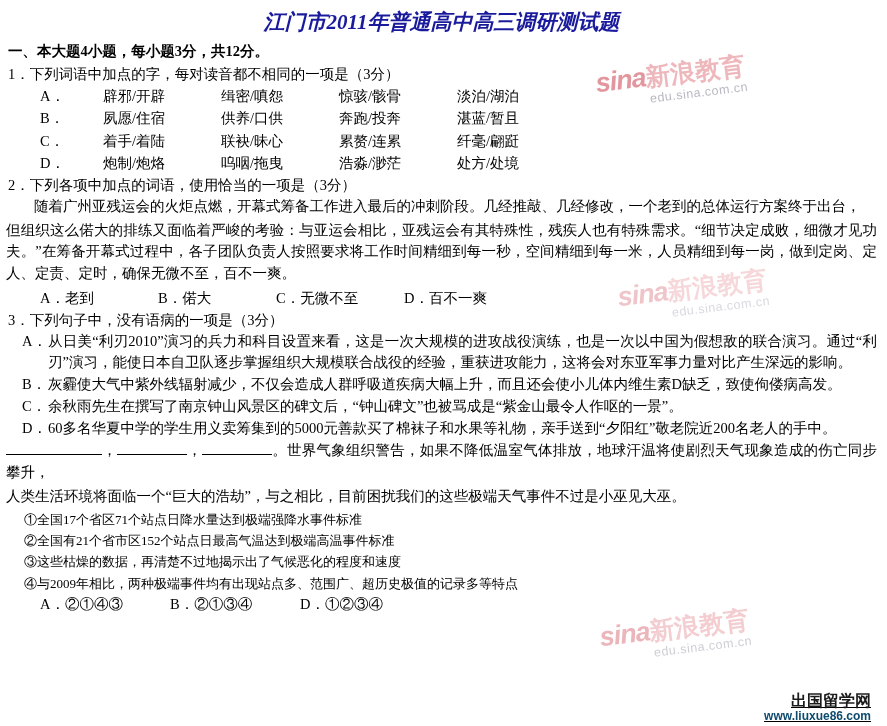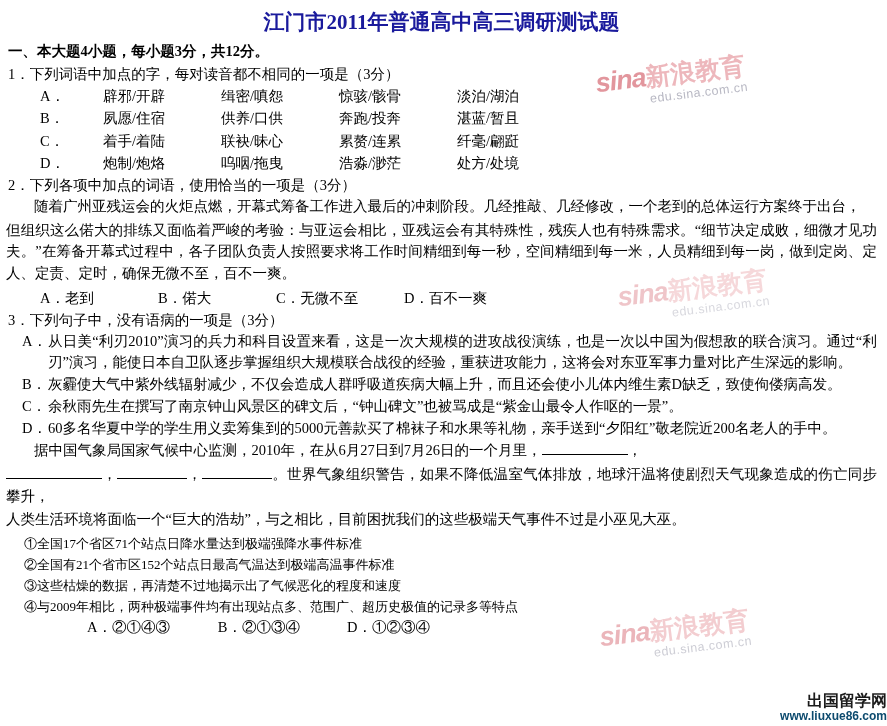--- a/index.html
+++ b/index.html
@@ -23,20 +23,21 @@
     padding: 6px 10px 0 6px;
   }
   .title {
     text-align: center;
     font-size: 21px;
     font-weight: bold;
     color: #1a1a9c;
     margin: 2px 0 6px 0;
     letter-spacing: 0px;
     font-family: "Liberation Serif", "DejaVu Serif", serif;
+    font-style: italic;
   }
   .sec-head {
     font-size: 14.5px;
     font-weight: bold;
     margin: 0 0 3px 2px;
   }
   .q {
     font-size: 14.5px;
     margin: 0 0 1px 2px;
     line-height: 1.38;
@@ -99,21 +100,20 @@
     margin-left: 18px;
   }
   .ans-row {
     display: flex;
     font-size: 14.5px;
     margin-left: 34px;
     line-height: 1.5;
   }
   .ans-row .it {
     flex: 0 0 130px;
-    text-align: right;
   }
   .blank {
     display: inline-block;
     border-bottom: 1px solid #000;
     width: 86px;
     vertical-align: baseline;
   }
   .blank.s {
     width: 70px;
   }
@@ -170,24 +170,25 @@
     left: 600px;
     transform: rotate(-7deg);
     opacity: 0.7;
   }
   .wm3 .wm-sub {
     margin-left: 52px;
     margin-top: -2px;
   }
   .corner {
     position: absolute;
-    right: 0;
+    right: 16px;
     bottom: 2px;
     text-align: right;
     line-height: 1.15;
+    text-decoration: underline;
   }
   .corner .t1 {
     font-size: 16px;
     color: #1b1b1b;
     font-weight: bold;
     font-family: "Liberation Sans", sans-serif;
   }
   .corner .t2 {
     font-size: 12px;
     color: #0c4a6e;
@@ -264,23 +265,20 @@
   </div>
   <div class="sub">
     <span class="lab">C．</span>
     <span class="txt">余秋雨先生在撰写了南京钟山风景区的碑文后，“钟山碑文”也被骂成是“紫金山最令人作呕的一景”。</span>
   </div>
   <div class="sub">
     <span class="lab">D．</span>
     <span class="txt">60多名华夏中学的学生用义卖筹集到的5000元善款买了棉袜子和水果等礼物，亲手送到“夕阳红”敬老院近200名老人的手中。</span>
   </div>
 
-  <div class="q-body indent">
-    <span>据中国气象局国家气候中心监测，2010年，在从6月27日到7月26日的一个月里，</span><span class="blank"></span>，
-  </div>
   <div class="q-body">
     <span class="blank l"></span>，<span class="blank s"></span>，<span class="blank s"></span><span>。世界气象组织警告，如果不降低温室气体排放，地球汗温将使剧烈天气现象造成的伤亡同步攀升，</span>
   </div>
   <div class="q-body">人类生活环境将面临一个“巨大的浩劫”，与之相比，目前困扰我们的这些极端天气事件不过是小巫见大巫。</div>
 
   <div class="num-list">①全国17个省区71个站点日降水量达到极端强降水事件标准</div>
   <div class="num-list">②全国有21个省市区152个站点日最高气温达到极端高温事件标准</div>
   <div class="num-list">③这些枯燥的数据，再清楚不过地揭示出了气候恶化的程度和速度</div>
   <div class="num-list">④与2009年相比，两种极端事件均有出现站点多、范围广、超历史极值的记录多等特点</div>
 

